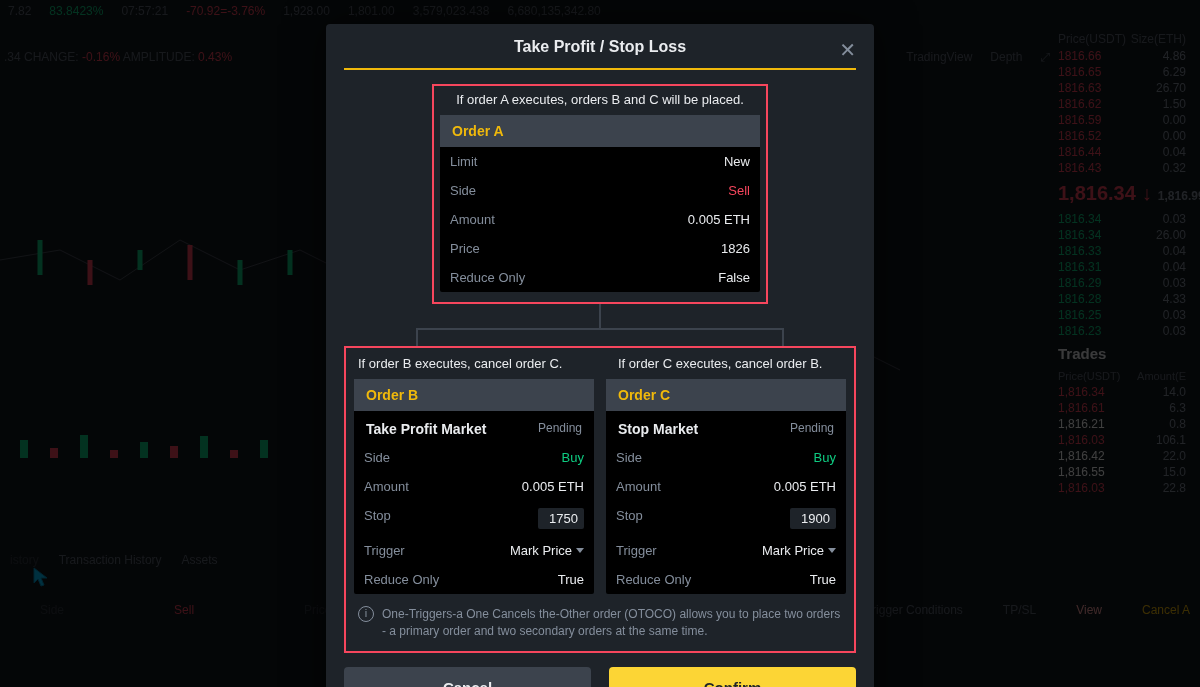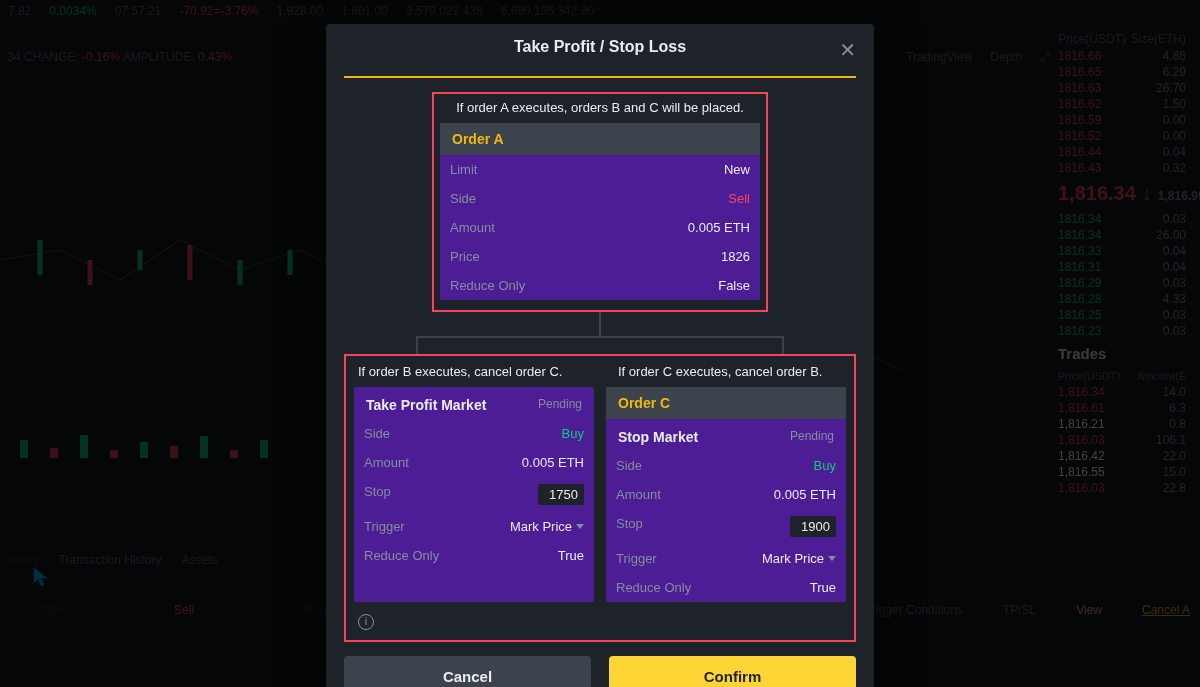--- a/index.html
+++ b/index.html
@@ -34,34 +34,34 @@
   .book-mid .arrow { color:#f6465d; }
   .trades-head { color:#eaecef; font-size:15px; padding:6px; font-weight:600;}
   .trades-sub { display:flex; justify-content:space-between; color:#5e6673; padding:2px 6px; font-size:11px;}
   .tradelist .book-row .p.red { color:#f6465d; }
   .tradelist .book-row .p.green { color:#ffffff; }
   
   .toprighttabs { position:absolute; top:50px; right:150px; font-size:12px; color:#5e6673; display:flex; gap:18px; }
   
   .bottomright { position:absolute; bottom:70px; right:10px; font-size:12px; color:#5e6673; display:flex; gap:40px; align-items:center;}
   .bottomright .view { color:#fca5a5; }
-  .bottomright .cancel { color:#f0b90b;text-decoration:underline; }
+  .bottomright .cancel { color:#f0b90b; }
   .checkbox { width:12px; height:12px; border:1px solid #5e6673; display:inline-block; margin-right:4px; vertical-align:middle;}
   
   .cursor { position:absolute; left:33px; bottom:100px; width:16px; height:20px; }
   .cursor svg { fill:#00c4ff; stroke:#008fbf; }
   
   .overlay { position:absolute; inset:0; background:rgba(0,0,0,.55); }
   .modal { position:absolute; left:326px; top:24px; width:548px; background:#1e2329; border-radius:4px; padding-bottom:18px; box-shadow:0 0 40px rgba(0,0,0,.6); }
-  .modal-title { text-align:center; color:#eaecef; font-size:16px; font-weight:700; padding:14px 0 20px; }
+  .modal-title { text-align:center; color:#eaecef; font-size:16px; font-weight:700; padding:14px 0 12px; }
   .close { position:absolute; top:14px; right:18px; color:#848e9c; font-size:20px; cursor:pointer; }
   .modal-hr { height:2px; background:#f0b90b; margin:0 18px 14px; }
   .redbox1 { margin:0 auto; width:336px; border:2px solid #f6465d; padding:6px 6px 10px; }
   .desc { color:#eaecef; font-size:13px; text-align:center; margin-bottom:8px; }
-  .card { background:#4c1d95; border-radius:2px; }
+  .card { background:#000000; border-radius:2px; }
   .card-head { background:#3c434d; color:#f0b90b; font-weight:600; padding:8px 12px; font-size:14px; }
   .kv { display:flex; justify-content:space-between; padding:7px 10px; font-size:13px; }
   .kv .k { color:#848e9c; }
   .kv .v { color:#eaecef; font-weight:500; }
   .kv .v.sell { color:#f6465d; }
   .kv .v.buy  { color:#0ecb81; }
   .stem { width:2px; height:24px; background:#3c434d; margin:0 auto; }
   .tee  { height:2px; background:#3c434d; margin:0 90px; position:relative; }
   .tee::before, .tee::after { content:""; position:absolute; top:0; width:2px; height:18px; background:#3c434d; }
   .tee::before { left:0; } .tee::after { right:0; }
@@ -82,21 +82,21 @@
   .btn { flex:1; text-align:center; padding:12px 0; border-radius:4px; font-weight:600; font-size:15px; cursor:pointer; }
   .btn.cancel { background:#3c434d; color:#eaecef; }
   .btn.confirm { background:#fcd535; color:#1e2329; }
 </style>
 </head>
 <body>
 
 <div class="bg">
   <div class="ticker">
     <span>7.82</span>
-    <span class="green">0.0034%</span>
+    <span class="green">83.8423%</span>
     <span>07:57:21</span>
     <span class="red">-70.92=-3.76%</span>
     <span>1,928.00</span>
     <span>1,801.00</span>
     <span>3,579,023.438</span>
     <span>6,680,135,342.80</span>
   </div>
   <div class="infoline">
     <span>.34 CHANGE:</span>
     <span class="red">-0.16%</span>
@@ -316,20 +316,21 @@
   <div class="stem"></div>
   <div class="tee"></div>
 
   <div class="redbox2">
     <div class="splitdesc">
       <div>If order B executes, cancel order C.</div>
       <div>If order C executes, cancel order B.</div>
     </div>
     <div class="cards2">
       <div class="col card">
+        <div class="card-head">Order B</div>
         <div class="subhead">
             <span class="ot">Take Profit Market</span>
             <span class="st">Pending</span>
           </div>
         <div id="rowsB">
             <div class="kv">
               <span class="k">Side</span>
               <span class="v buy">Buy</span>
             </div>
             <div class="kv">
@@ -375,20 +376,21 @@
             </div>
             <div class="kv">
               <span class="k">Reduce Only</span>
               <span class="v ">True</span>
             </div>
           </div>
       </div>
     </div>
     <div class="info">
       <div class="icon">i</div>
+      <div>One-Triggers-a One Cancels the-Other order (OTOCO) allows you to place two orders - a primary order and two secondary orders at the same time.</div>
     </div>
   </div>
 
   <div class="btnrow">
     <div class="btn cancel">Cancel</div>
     <div class="btn confirm">Confirm</div>
   </div>
 </div>
 
 </body></html>

